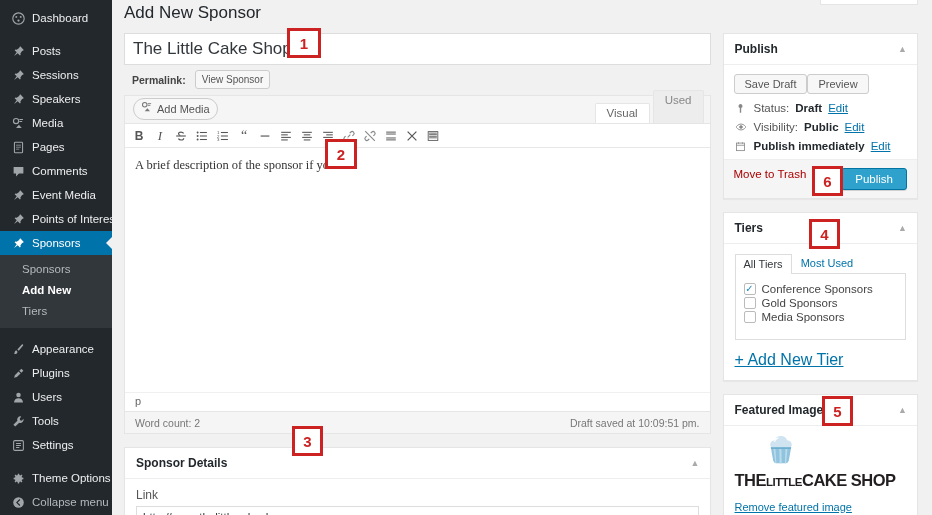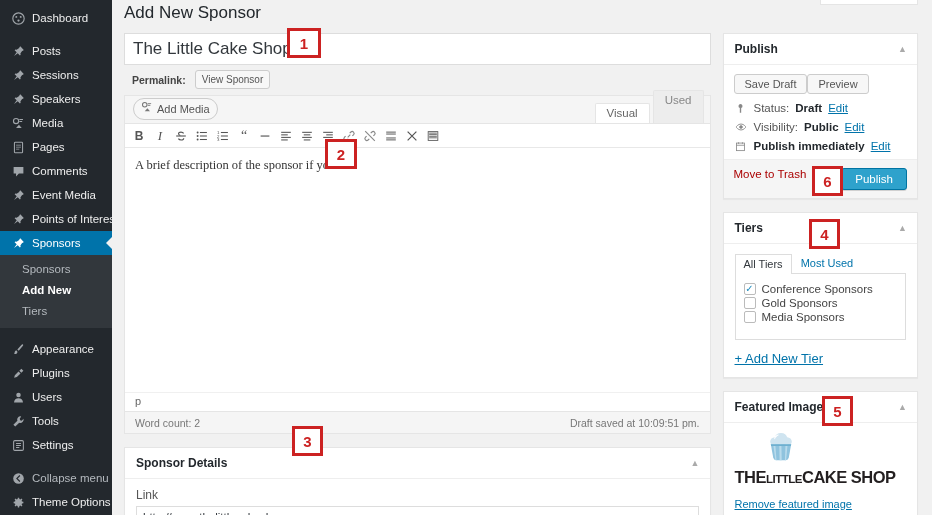--- a/index.html
+++ b/index.html
@@ -284,21 +284,21 @@
     padding: 8px 8px 9px 8px;
     height: 66px;
   }
   .tier-item { display: flex; align-items: center; gap: 6px; font-size: 11.5px; color: #444; padding: 1px 0; cursor: pointer; }
   .cbx {
     width: 12px; height: 12px; min-width: 12px;
     border: 1px solid #bbb; background: #fff; border-radius: 2px;
     display: flex; align-items: center; justify-content: center;
     color: #1e8cbe; font-size: 10px; line-height: 1;
   }
-  #add-tier-link { display: inline-block; margin-top: 11px; font-size: 13px; color: #0073aa; text-decoration: underline; cursor: pointer; }
+  #add-tier-link { display: inline-block; margin-top: 11px; font-size: 16px; color: #0073aa; text-decoration: underline; cursor: pointer; }
 
   
   #feat-body { padding: 6px 11px 10px 11px; }
   #logo-wrap { padding: 2px 0 4px 0; }
   #logo-text {
     font-family: "Liberation Sans", sans-serif;
     font-weight: bold;
     color: #231f20;
     letter-spacing: -0.5px;
     font-size: 16.5px;
@@ -484,37 +484,37 @@
         <svg width="13" height="13" viewBox="0 0 16 16" fill="currentColor">
             <rect x="2" y="2" width="12" height="12" rx="1.5" fill="none" stroke="currentColor" stroke-width="1.3"></rect>
             <path d="M5 5h6v1.2H5zM5 7.4h6v1.2H5zM5 9.8h4v1.2H5z"></path>
           </svg>
       </span>
       <span>Settings</span>
     </div>
 
     <div class="menu-sep"></div>
 
+    <div class="menu-item">
+      <span class="mi-ico">
+        <svg width="13" height="13" viewBox="0 0 16 16" fill="currentColor">
+            <path d="M8 5.2a2.8 2.8 0 1 0 0 5.6 2.8 2.8 0 0 0 0-5.6zm6 3.6V7.2l-1.7-.3a4.6 4.6 0 0 0-.5-1.2l1-1.4-1.1-1.1-1.4 1a4.6 4.6 0 0 0-1.2-.5L8.8 2H7.2l-.3 1.7a4.6 4.6 0 0 0-1.2.5l-1.4-1-1.1 1.1 1 1.4a4.6 4.6 0 0 0-.5 1.2L2 7.2v1.6l1.7.3c.1.4.3.8.5 1.2l-1 1.4 1.1 1.1 1.4-1c.4.2.8.4 1.2.5l.3 1.7h1.6l.3-1.7c.4-.1.8-.3 1.2-.5l1.4 1 1.1-1.1-1-1.4c.2-.4.4-.8.5-1.2z"></path>
+          </svg>
+      </span>
+      <span>Theme Options</span>
+    </div>
+
     <div class="menu-item collapse-item">
       <span class="mi-ico">
         <svg width="13" height="13" viewBox="0 0 16 16" fill="currentColor">
             <circle cx="8" cy="8" r="6.5"></circle>
             <path d="M10.2 4.8 7 8l3.2 3.2-1 1L5 8l4.2-4.2z" fill="#23282d"></path>
           </svg>
       </span>
       <span>Collapse menu</span>
-    </div>
-
-    <div class="menu-item">
-      <span class="mi-ico">
-        <svg width="13" height="13" viewBox="0 0 16 16" fill="currentColor">
-            <path d="M8 5.2a2.8 2.8 0 1 0 0 5.6 2.8 2.8 0 0 0 0-5.6zm6 3.6V7.2l-1.7-.3a4.6 4.6 0 0 0-.5-1.2l1-1.4-1.1-1.1-1.4 1a4.6 4.6 0 0 0-1.2-.5L8.8 2H7.2l-.3 1.7a4.6 4.6 0 0 0-1.2.5l-1.4-1-1.1 1.1 1 1.4a4.6 4.6 0 0 0-.5 1.2L2 7.2v1.6l1.7.3c.1.4.3.8.5 1.2l-1 1.4 1.1 1.1 1.4-1c.4.2.8.4 1.2.5l.3 1.7h1.6l.3-1.7c.4-.1.8-.3 1.2-.5l1.4 1 1.1-1.1-1-1.4c.2-.4.4-.8.5-1.2z"></path>
-          </svg>
-      </span>
-      <span>Theme Options</span>
     </div>
   </nav>
 
   <div id="content">
 
     <div id="topstrip"></div>
 
     <h1 id="page-title">Add New Sponsor</h1>
 
     <div id="cols">

